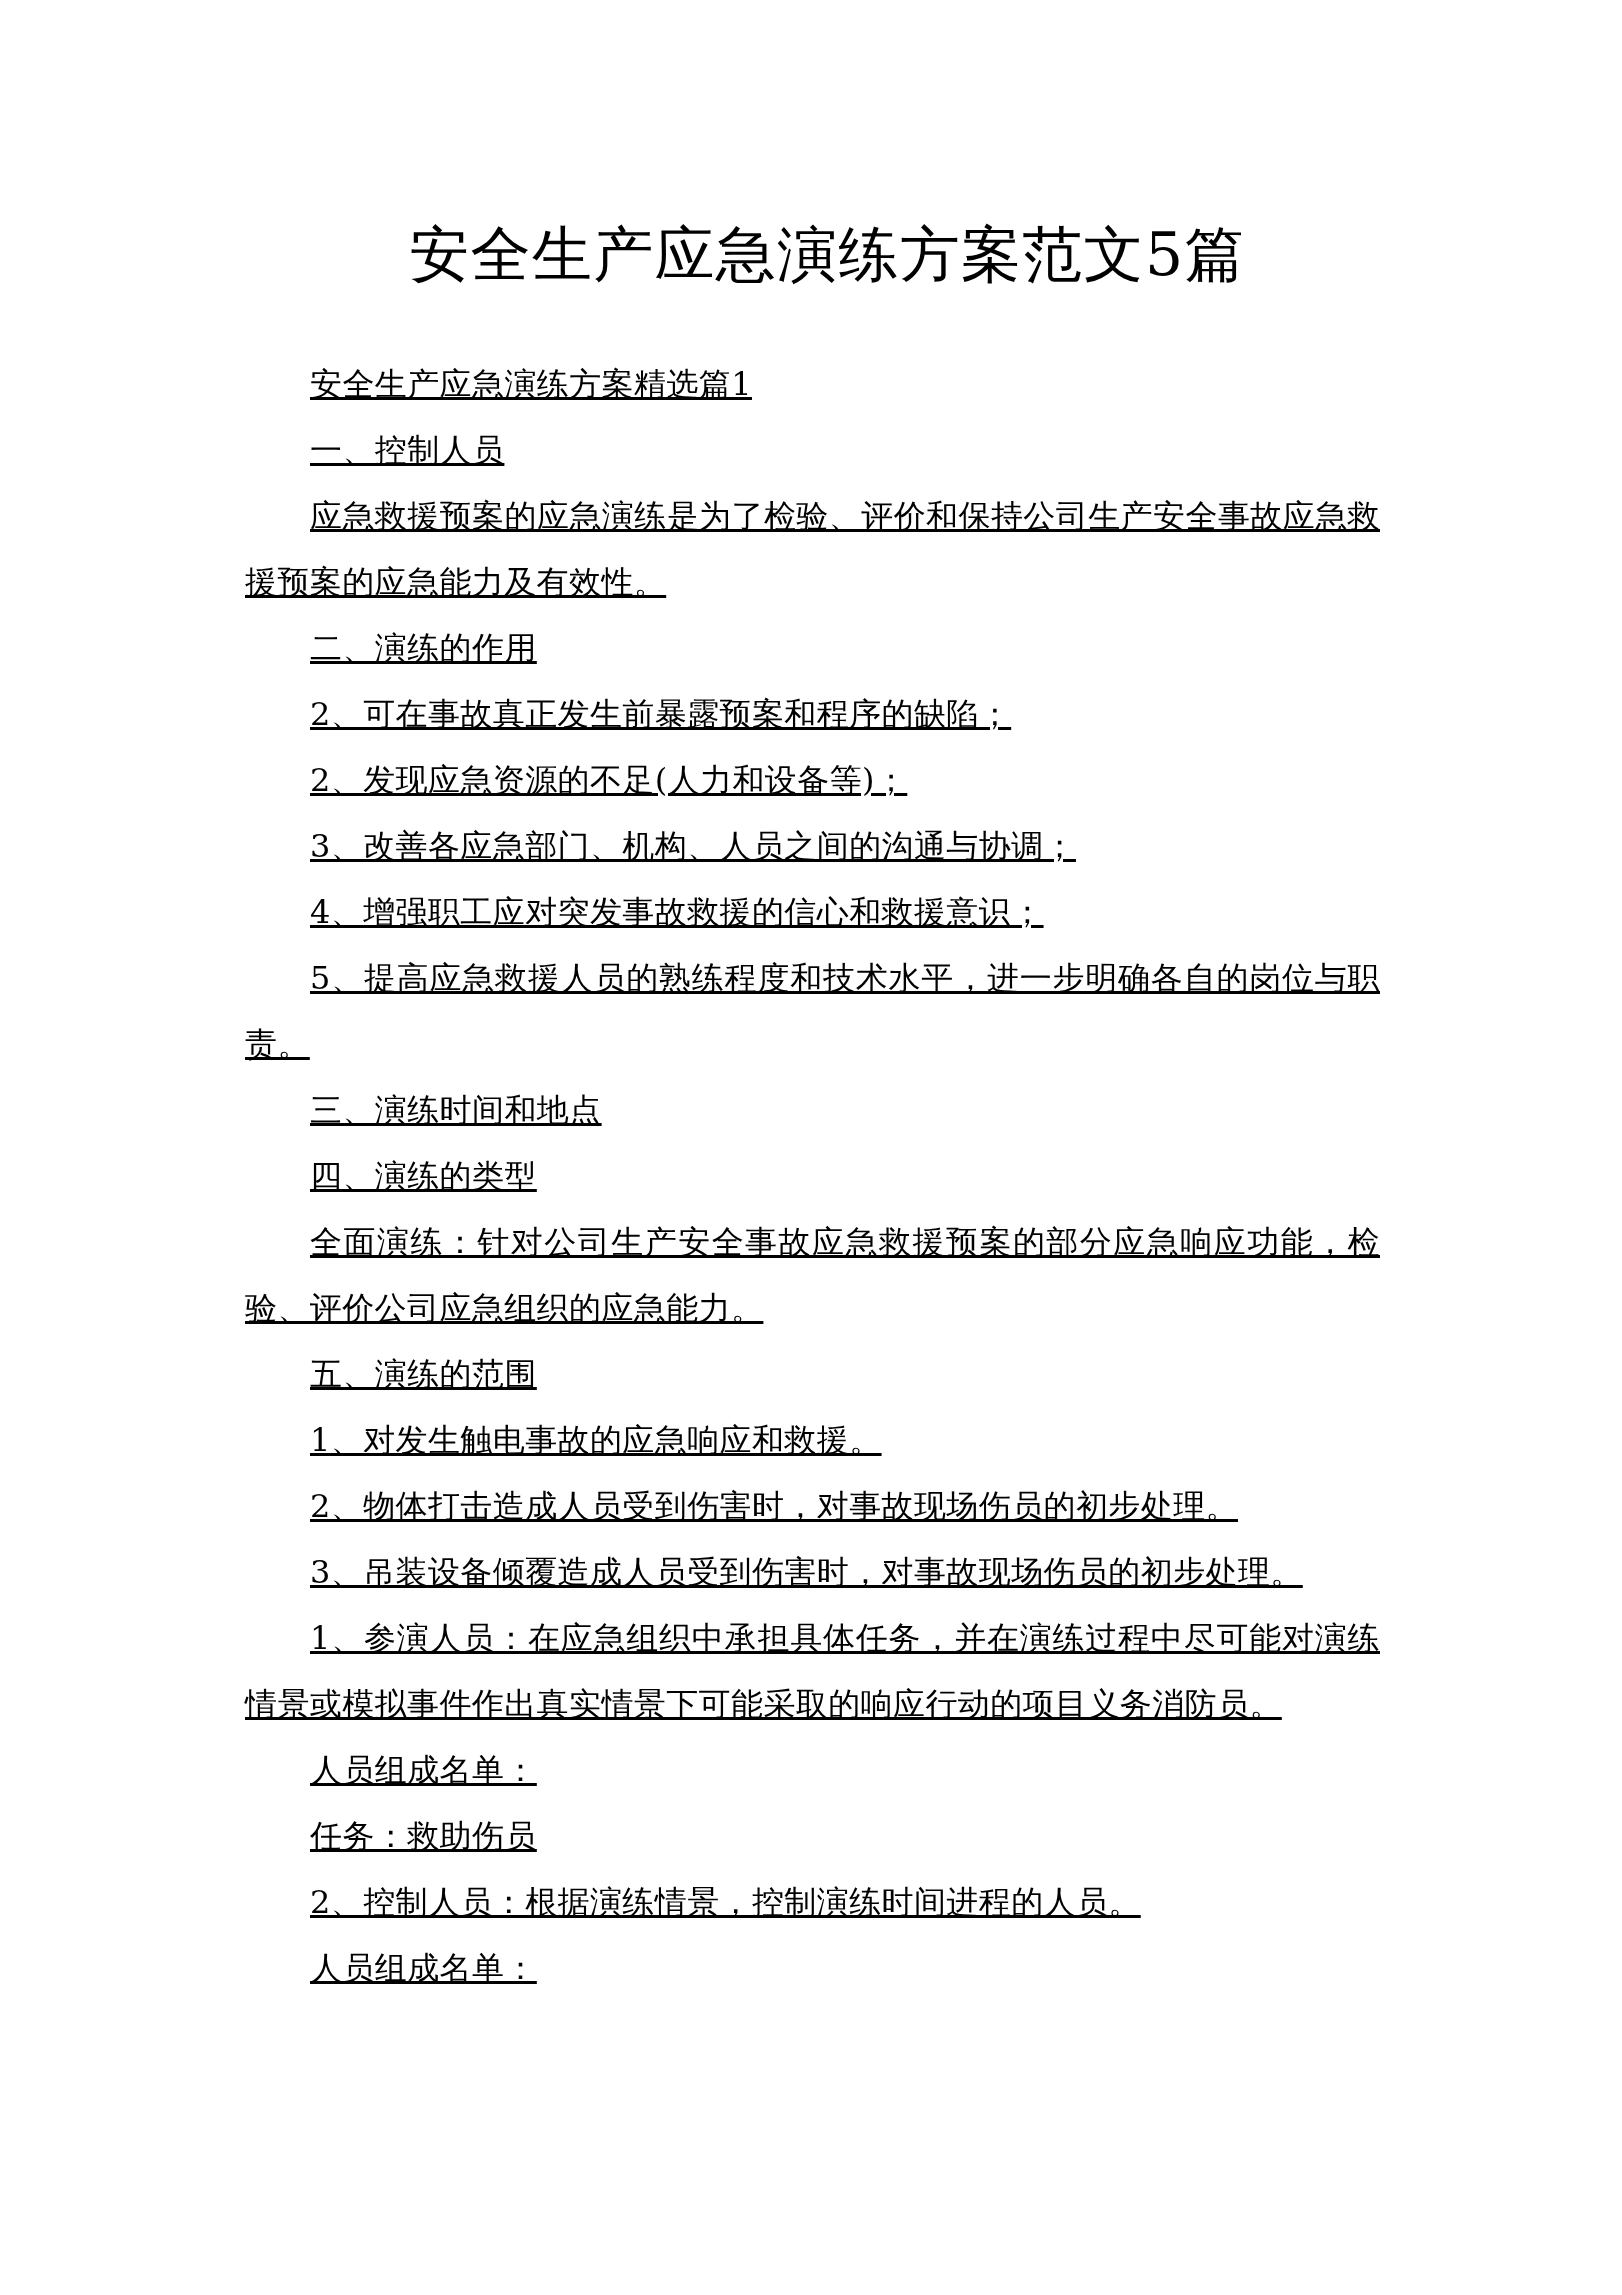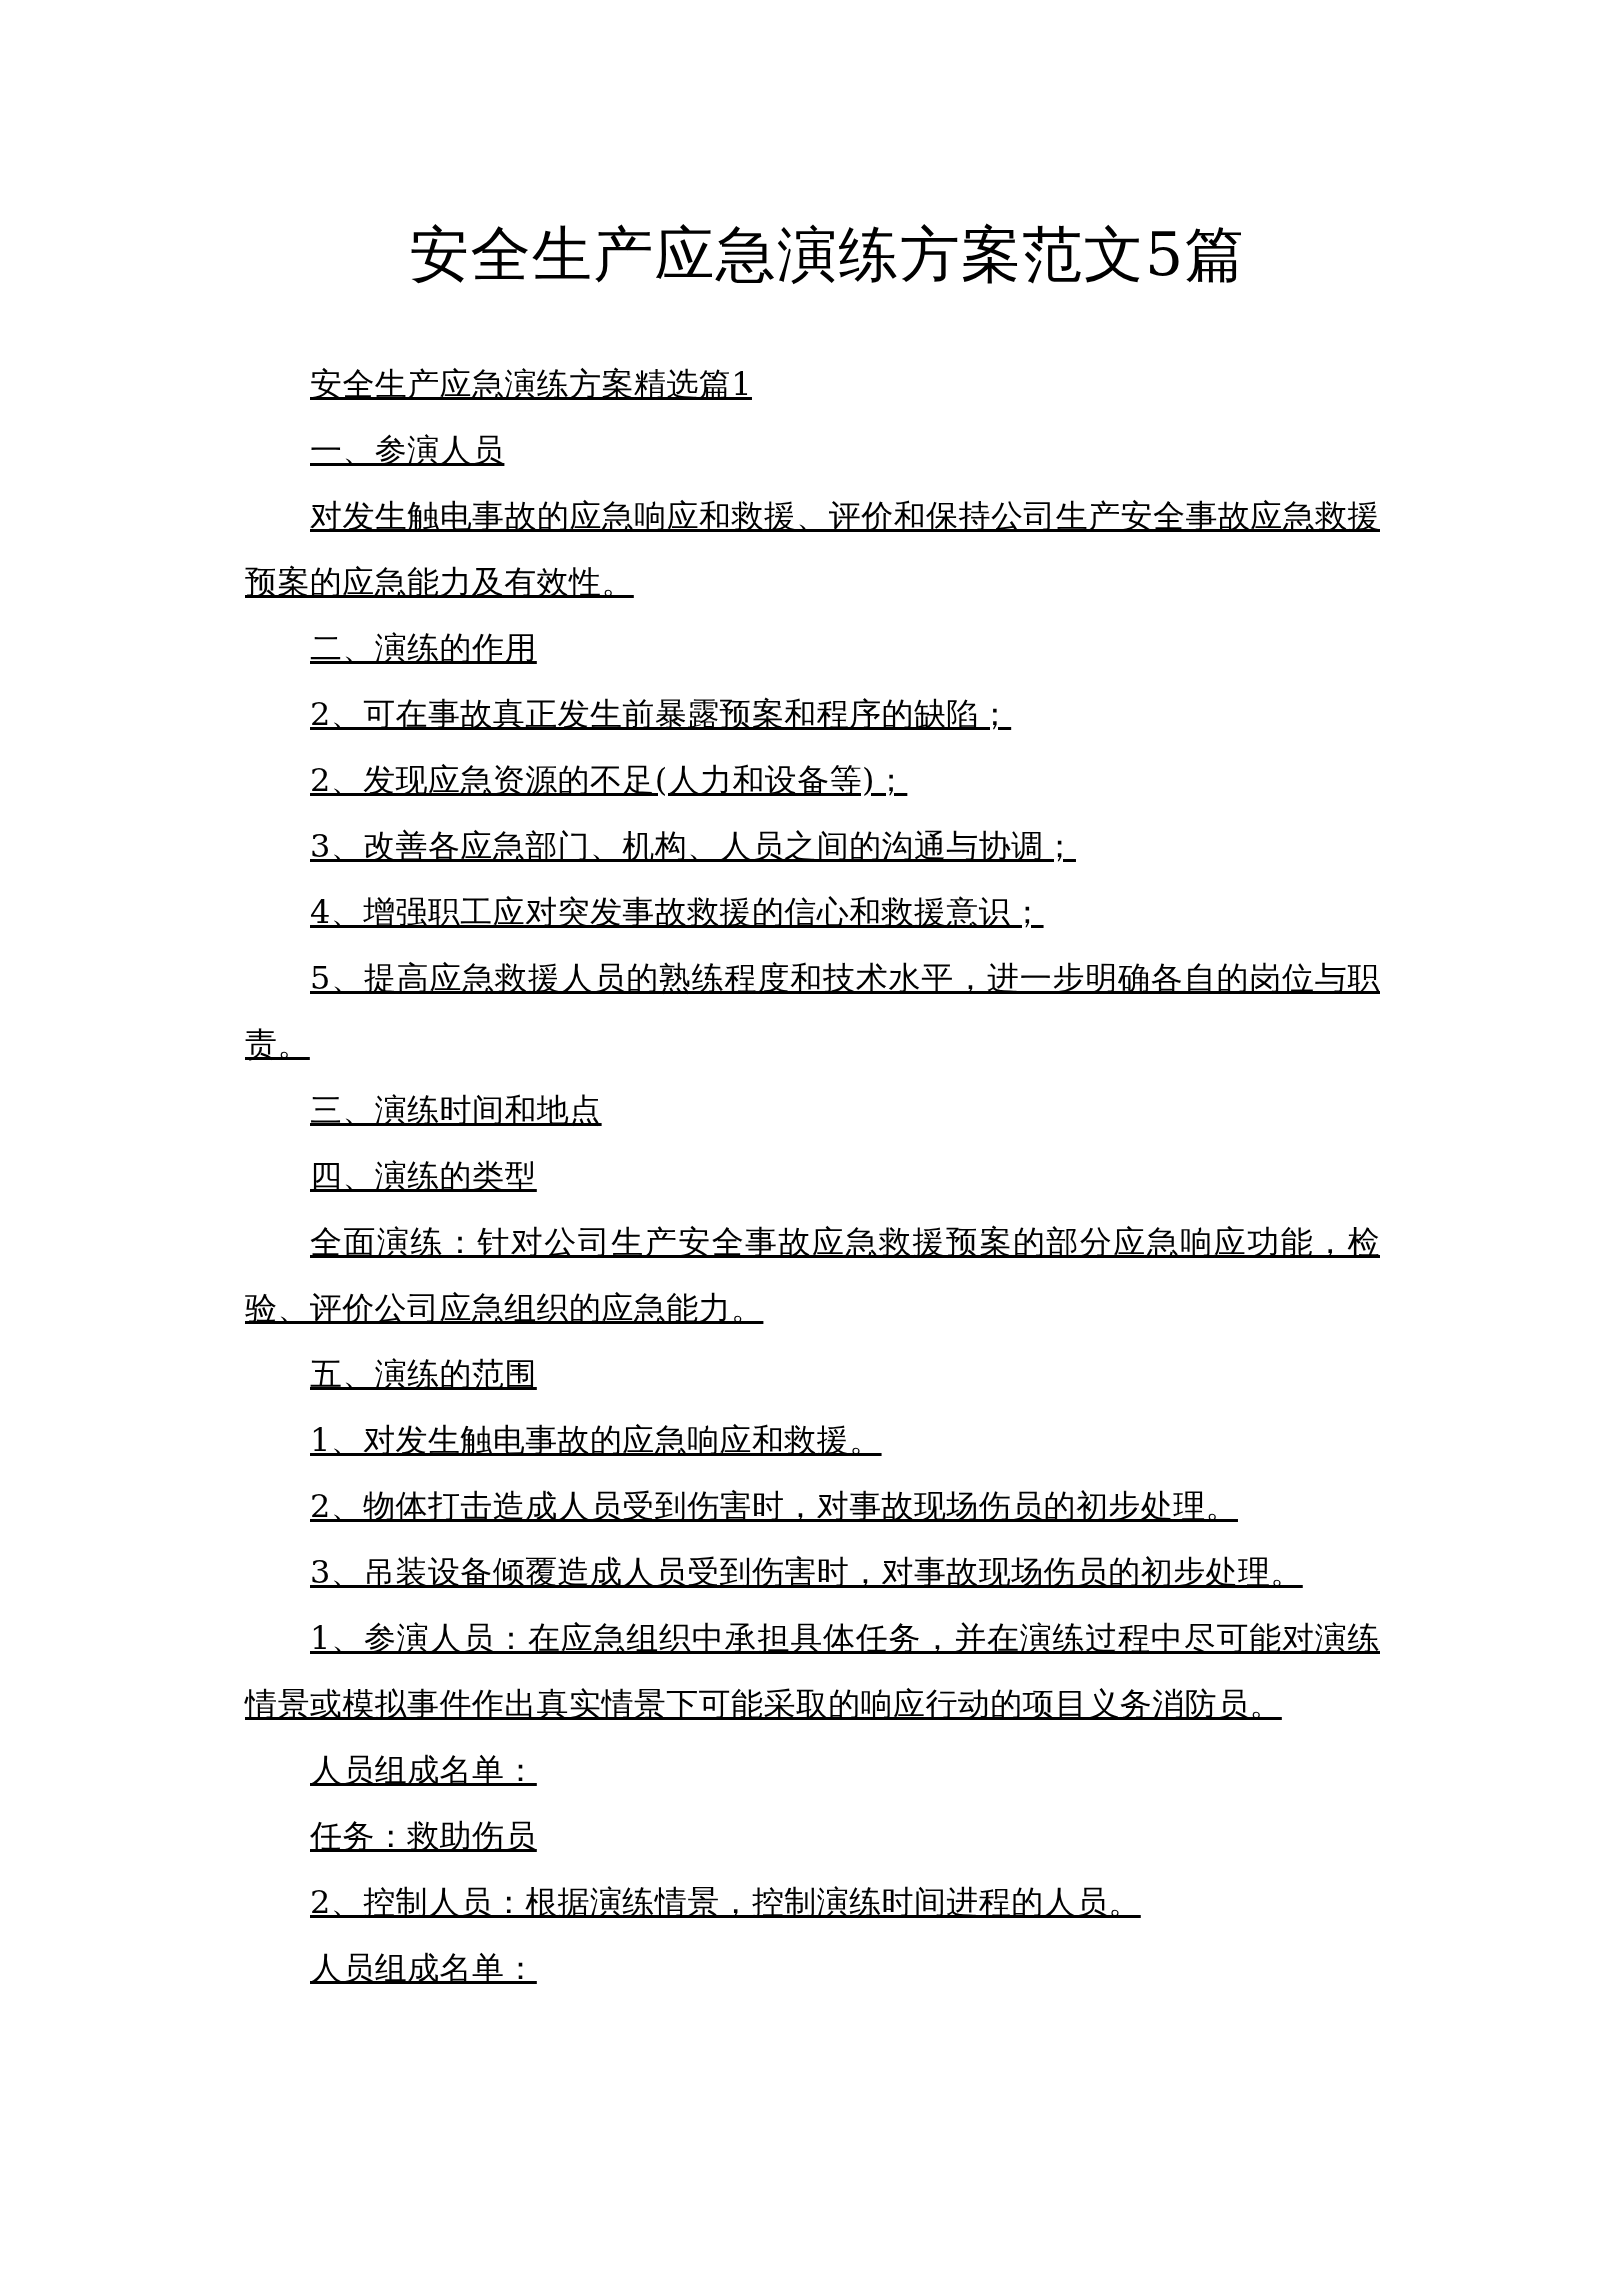--- a/index.html
+++ b/index.html
@@ -54,22 +54,22 @@
     }
   </style>
 </head>
 <body>
 
 <div class="page">
   <h1 class="doc-title">安全生产应急演练方案范文5篇</h1>
 
   <div class="body">
     <p class="para">安全生产应急演练方案精选篇1</p>
-    <p class="para">一、参演人员</p>
-    <p class="para">对发生触电事故的应急响应和救援、评价和保持公司生产安全事故应急救援预案的应急能力及有效性。</p>
+    <p class="para">一、控制人员</p>
+    <p class="para">应急救援预案的应急演练是为了检验、评价和保持公司生产安全事故应急救援预案的应急能力及有效性。</p>
     <p class="para">二、演练的作用</p>
     <p class="para">2、可在事故真正发生前暴露预案和程序的缺陷；</p>
     <p class="para">2、发现应急资源的不足(人力和设备等)；</p>
     <p class="para">3、改善各应急部门、机构、人员之间的沟通与协调；</p>
     <p class="para">4、增强职工应对突发事故救援的信心和救援意识；</p>
     <p class="para">5、提高应急救援人员的熟练程度和技术水平，进一步明确各自的岗位与职责。</p>
     <p class="para">三、演练时间和地点</p>
     <p class="para">四、演练的类型</p>
     <p class="para">全面演练：针对公司生产安全事故应急救援预案的部分应急响应功能，检验、评价公司应急组织的应急能力。</p>
     <p class="para">五、演练的范围</p>

